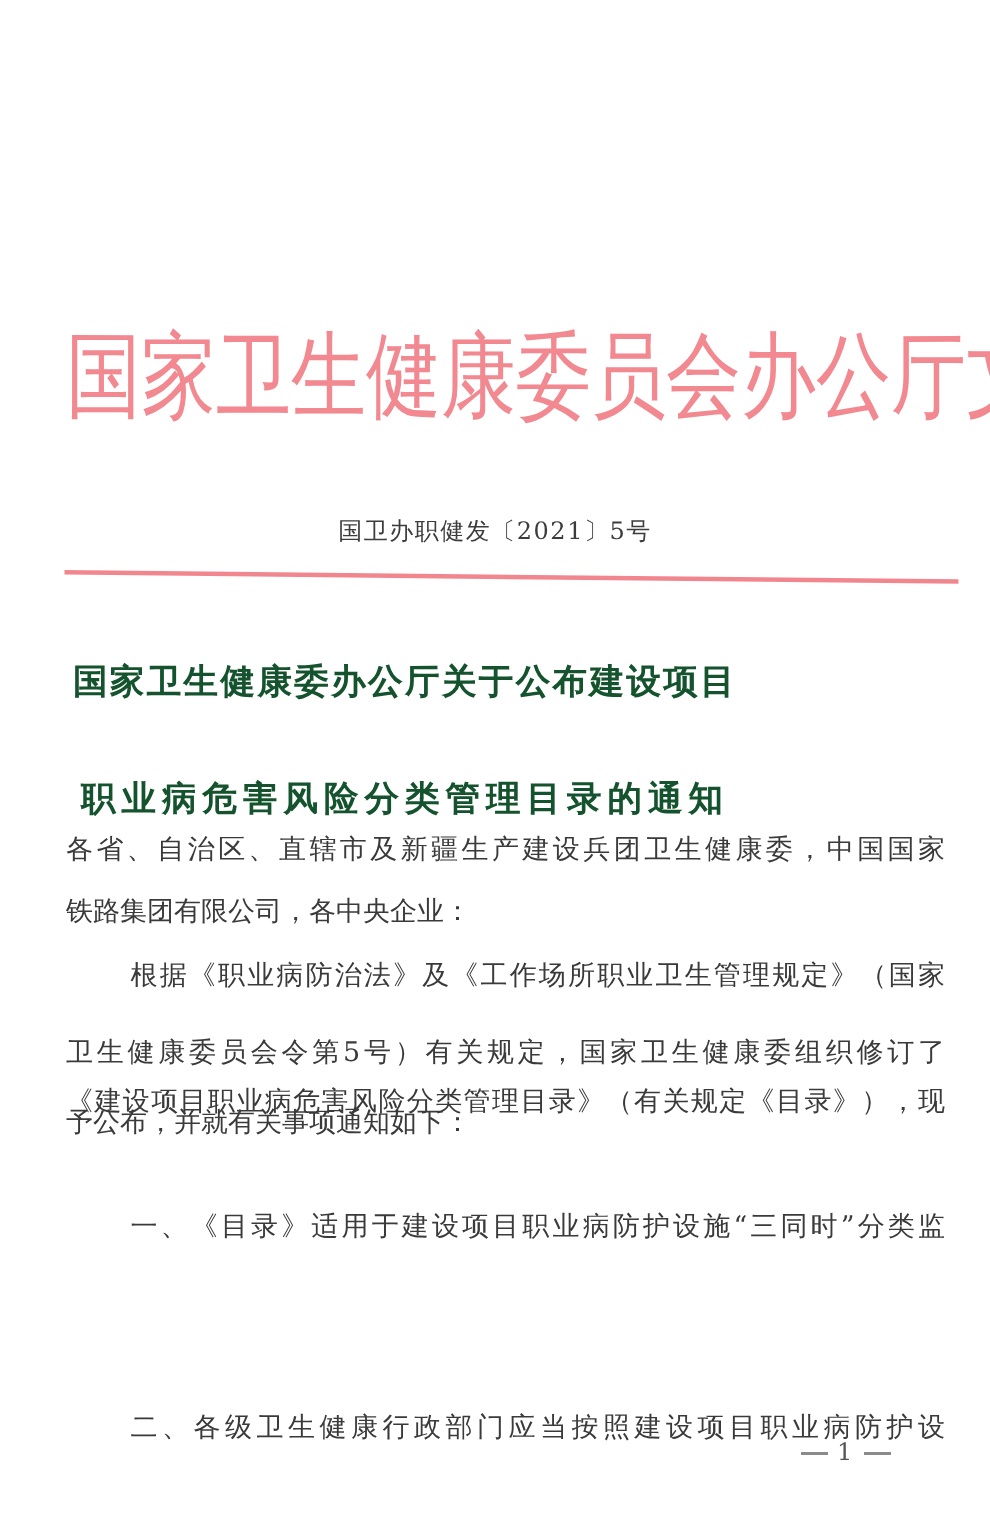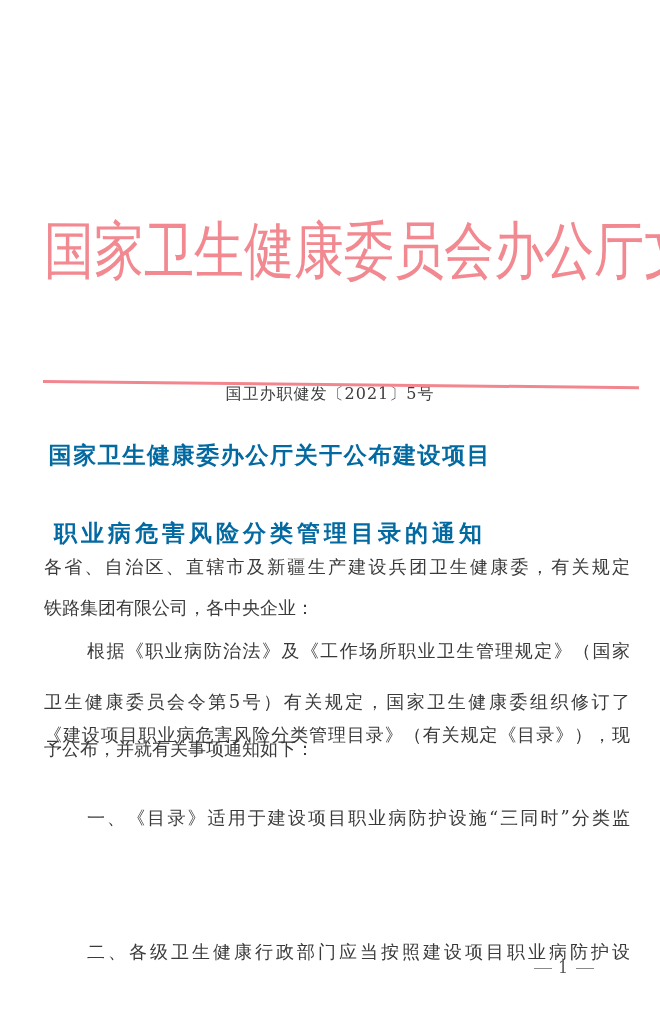--- a/index.html
+++ b/index.html
@@ -7,27 +7,27 @@
          font-family: "DejaVu Serif", "Liberation Serif", serif; color: #3a3a3a; }
   .page { position: absolute; left: 0; top: 0; width: 660px; height: 1022px; background: #fff; }
 
   .masthead { position: absolute; left: 44px; top: 216px; width: 592px; height: 70px;
               display: flex; justify-content: space-between; align-items: center; }
   .masthead span { display: inline-block; font-family: "DejaVu Serif", serif;
                    font-size: 50px; line-height: 60px; color: #f28890;
                    transform: scaleY(1.25); transform-origin: center; font-weight: 400; }
 
   .doc-number { position: absolute; left: 0; width: 660px; top: 343px; text-align: center;
-                font-size: 16px; line-height: 22px; color: #3c3c3c; letter-spacing: 1px; margin-top: 40px; }
+                font-size: 16px; line-height: 22px; color: #3c3c3c; letter-spacing: 1px; }
 
   .red-rule { position: absolute; left: 43px; top: 380px; width: 596px; height: 3px;
               background: #f2868e; transform: rotate(0.6deg); transform-origin: left center; }
 
   .title { position: absolute; left: 0; width: 540px; text-align: center;
-           font-family: "DejaVu Sans", sans-serif; font-weight: bold; color: #0369a1;
+           font-family: "DejaVu Sans", sans-serif; font-weight: bold; color: #14532d;
            font-size: 23px; line-height: 30px; }
   .title.l1 { top: 440px; letter-spacing: 1.6px; }
   .title.l2 { top: 492px; letter-spacing: 4px; margin-top: 26px; }
 
   .body-line { position: absolute; height: 26px; font-size: 18px; line-height: 26px;
                color: #3a3a3a; white-space: nowrap; text-align: justify; text-align-last: justify; }
   .body-line.full { left: 44px; width: 586px; }
   .body-line.indent { left: 87px; width: 543px; }
   .body-line.short { text-align-last: left; }
 
@@ -58,21 +58,21 @@
 
   </div>
 
   <div class="doc-number">国卫办职健发〔2021〕5号</div>
 
   <div class="red-rule"></div>
 
   <div class="title l1">国家卫生健康委办公厅关于公布建设项目</div>
   <div class="title l2">职业病危害风险分类管理目录的通知</div>
 
-  <div class="body-line full" style="top:554px;">各省、自治区、直辖市及新疆生产建设兵团卫生健康委，有关规定</div>
+  <div class="body-line full" style="top:554px;">各省、自治区、直辖市及新疆生产建设兵团卫生健康委，中国国家</div>
   <div class="body-line full short" style="top:595px;">铁路集团有限公司，各中央企业：</div>
   <div class="body-line indent" style="top:638px;">根据《职业病防治法》及《工作场所职业卫生管理规定》（国家</div>
   <div class="body-line full" style="top:651px;margin-top:38px;">卫生健康委员会令第5号）有关规定，国家卫生健康委组织修订了</div>
   <div class="body-line full" style="top:722px;">《建设项目职业病危害风险分类管理目录》（有关规定《目录》），现</div>
   <div class="body-line full short" style="top:736px;">予公布，并就有关事项通知如下：</div>
   <div class="body-line indent" style="top:805px;">一、《目录》适用于建设项目职业病防护设施“三同时”分类监</div>
   <div class="body-line indent" style="top:939px;">二、各级卫生健康行政部门应当按照建设项目职业病防护设</div>
 
   <div class="page-number">
     <span class="dash"></span><span>1</span><span class="dash"></span>

